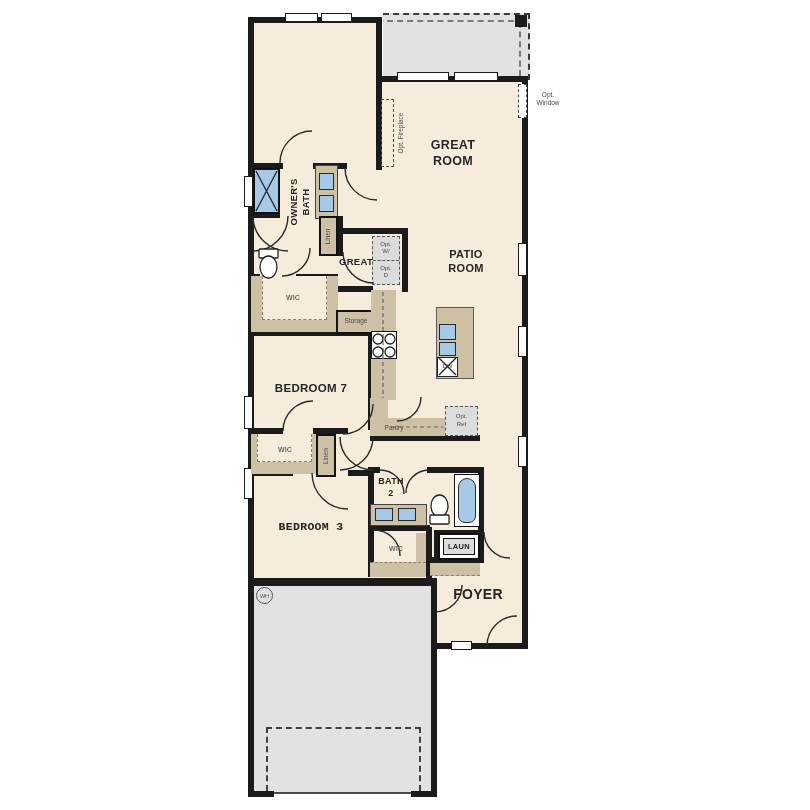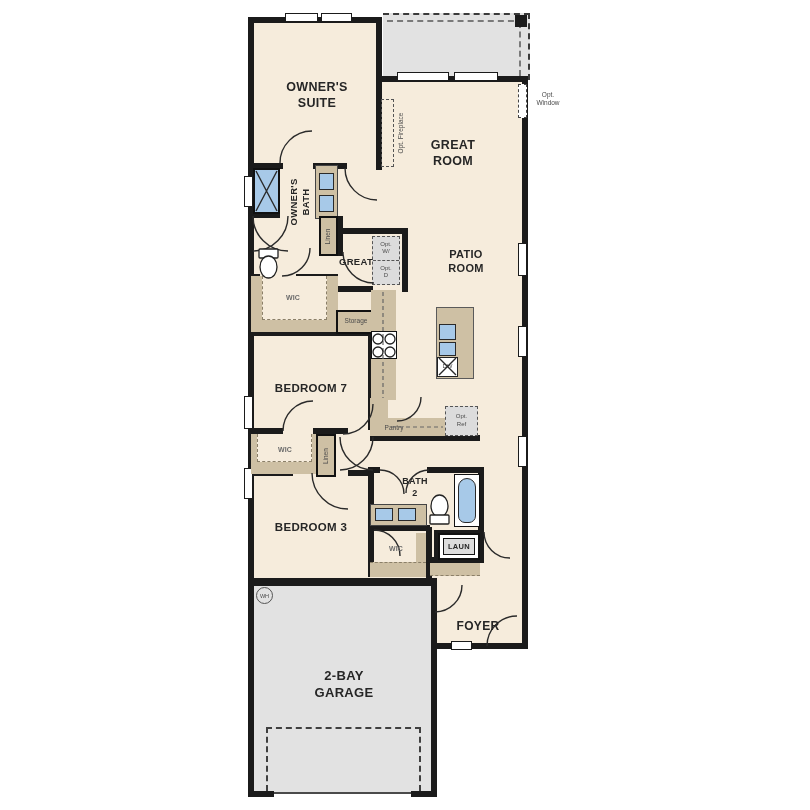--- a/index.html
+++ b/index.html
@@ -30,22 +30,20 @@
   <div class="abs floor" style="left:251px;top:166px;width:272px;height:480px;"></div>
 
   <div class="abs gray" style="left:383px;top:13px;width:147px;height:67px;border-top:2px dashed #3a3a3a;border-right:2px dashed #3a3a3a;"></div>
   <div class="abs" style="left:387px;top:20px;width:137px;height:0;border-top:2px dashed #7a7a7a;"></div>
   <div class="abs" style="left:519px;top:22px;width:0;height:54px;border-left:2px dashed #7a7a7a;"></div>
   <div class="abs wall" style="left:515px;top:15px;width:12px;height:12px;"></div>
 
   <div class="abs gray" style="left:251px;top:583px;width:183px;height:211px;"></div>
   <div class="abs" style="left:266px;top:727px;width:155px;height:64px;border:2px dashed #3f3f3f;border-bottom:none;"></div>
   <div class="abs" style="left:270px;top:792px;width:145px;height:2px;background:#4a4a4a;"></div>
-  <div class="abs lbl" style="left:274px;top:665px;width:140px;height:40px;font-size:13px;">2-BAY
-GARAGE</div>
   <div class="abs" style="left:256px;top:587px;width:17px;height:17px;border:1.5px solid #555;border-radius:50%;display:flex;align-items:center;justify-content:center;">
     <span class="tiny" style="font-size:5.5px;">WH</span>
   </div>
 
   <div class="abs wall" style="left:248px;top:17px;width:134px;height:6px;"></div>
   <div class="abs wall" style="left:248px;top:17px;width:6px;height:568px;"></div>
   <div class="abs wall" style="left:376px;top:17px;width:6px;height:153px;"></div>
   <div class="abs wall" style="left:376px;top:76px;width:152px;height:6px;"></div>
   <div class="abs wall" style="left:522px;top:76px;width:6px;height:572px;"></div>
   <div class="abs wall" style="left:432px;top:643px;width:96px;height:6px;"></div>
@@ -179,31 +177,29 @@
       <ellipse cx="268.5" cy="267" rx="8.5" ry="11"></ellipse>
       <ellipse cx="439.5" cy="506" rx="8.5" ry="11"></ellipse>
       <rect x="430" y="515" width="19" height="9" rx="1"></rect>
       <circle cx="378" cy="339" r="5"></circle>
       <circle cx="390" cy="339" r="5"></circle>
       <circle cx="378" cy="352" r="5"></circle>
       <circle cx="390" cy="352" r="5"></circle>
     </g>
   </svg>
 
-  <div class="abs lbl" style="left:247px;top:75px;width:140px;height:40px;font-size:12.5px;">OWNER'S
-SUITE</div>
   <div class="abs lbl" style="left:393px;top:134px;width:120px;height:38px;font-size:12.5px;">GREAT
 ROOM</div>
   <div class="abs lbl" style="left:416px;top:244px;width:100px;height:34px;font-size:11px;">PATIO
 ROOM</div>
   <div class="abs lbl" style="left:246px;top:380px;width:130px;height:16px;font-size:11.5px;">BEDROOM 7</div>
-  <div class="abs lbl" style="left:246px;top:519px;width:130px;height:16px;font-size:11.5px;">BEDROOM 3</div>
-  <div class="abs lbl" style="left:428px;top:620px;width:100px;height:14px;font-size:12px;">FOYER</div>
+  <div class="abs lbl" style="left:246px;top:519px;width:130px;height:16px;font-size:11.5px;font-family:Liberation Mono, monospace;">BEDROOM 3</div>
+  <div class="abs lbl" style="left:428px;top:588px;width:100px;height:14px;font-size:14px;">FOYER</div>
   <div class="abs lbl" style="left:331px;top:255px;width:50px;height:14px;font-size:9.5px;">GREAT</div>
-  <div class="abs lbl" style="left:371px;top:476px;width:40px;height:24px;font-size:9px;margin-left:24px;">BATH
+  <div class="abs lbl" style="left:371px;top:476px;width:40px;height:24px;font-size:9px;">BATH
 2</div>
   <div class="abs lbl rot" style="left:272px;top:176px;width:56px;height:52px;font-size:9.5px;">OWNER'S
 BATH</div>
   <div class="abs lbl sm" style="left:263px;top:292px;width:60px;height:12px;font-size:7px;">WIC</div>
   <div class="abs lbl sm" style="left:255px;top:444px;width:60px;height:12px;font-size:7px;">WIC</div>
   <div class="abs lbl sm" style="left:368px;top:543px;width:56px;height:12px;font-size:7px;">WIC</div>
   <div class="abs lbl rot tiny" style="left:308px;top:227px;width:41px;height:19px;font-size:6.5px;">Linen</div>
   <div class="abs lbl rot tiny" style="left:305px;top:446px;width:42px;height:20px;font-size:6.5px;">Linen</div>
   <div class="abs lbl rot tiny" style="left:367px;top:123px;width:68px;height:20px;font-size:6.5px;">Opt. Fireplace</div>
   <div class="abs lbl tiny" style="left:531px;top:88px;width:34px;height:22px;font-size:6.5px;">Opt.

